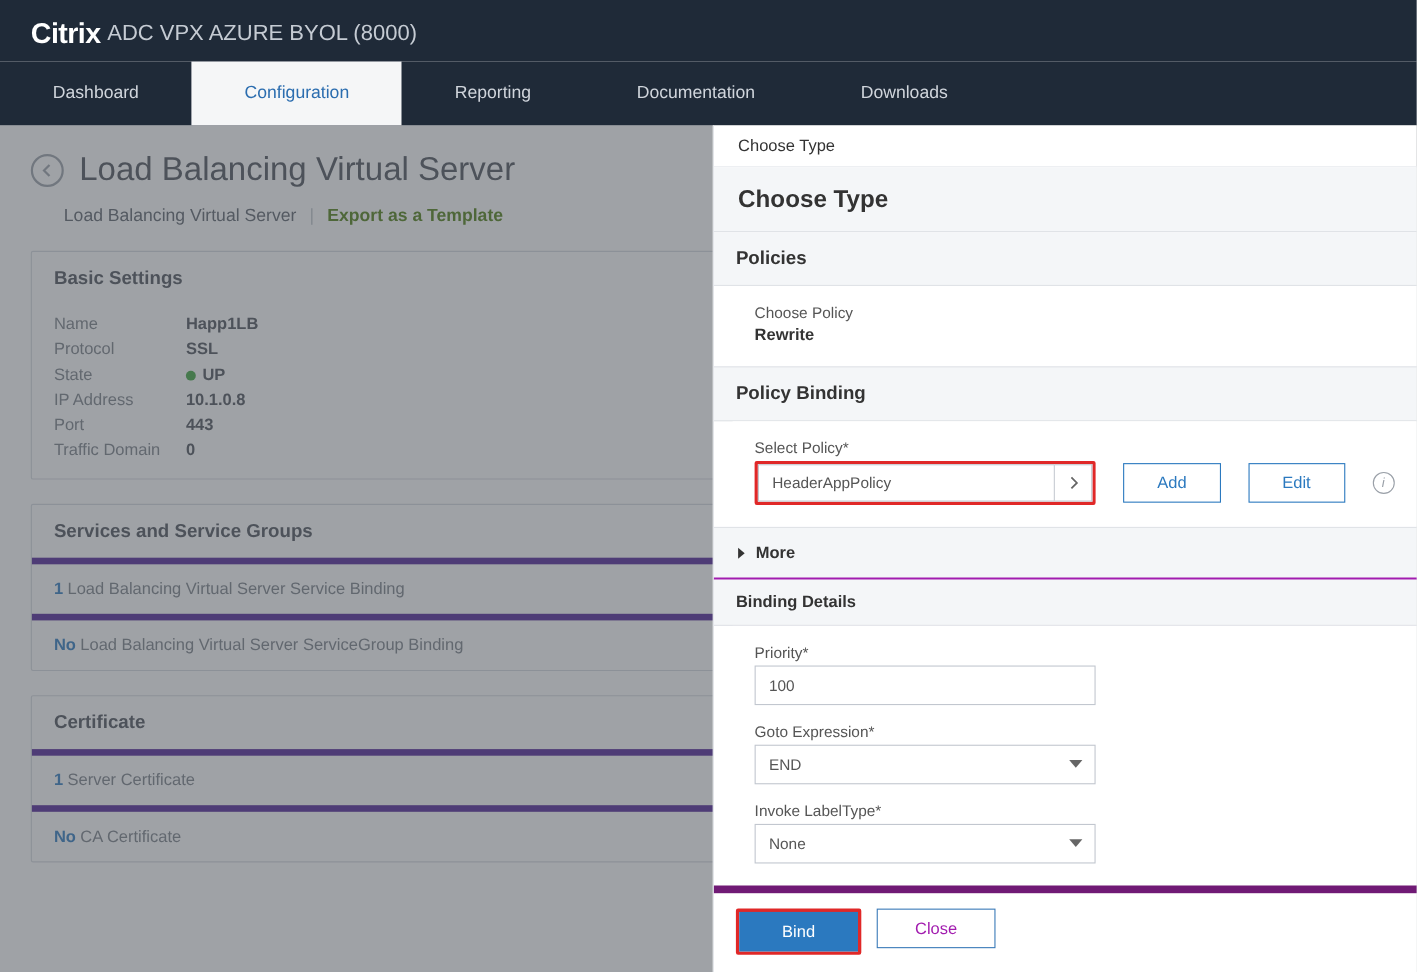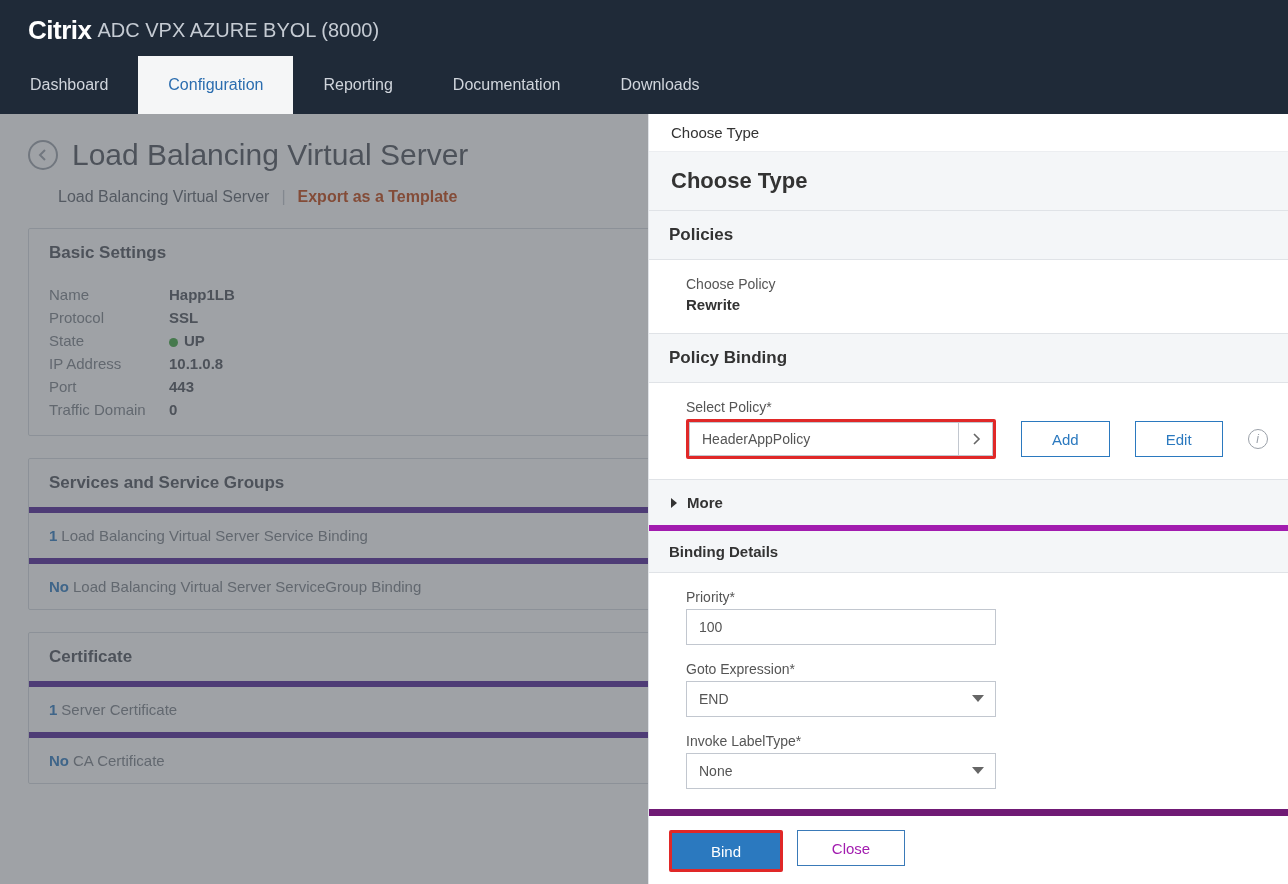--- a/index.html
+++ b/index.html
@@ -33,21 +33,21 @@
 }
 .nav-tabs {
   background: #1f2a38;
   height: 58px;
   display: flex;
   align-items: stretch;
 }
 .nav-tab {
   display: flex;
   align-items: center;
-  padding: 0 30px;
+  padding: 0 48px;
   color: #d0d5dc;
   font-size: 16px;
   cursor: pointer;
 }
 .nav-tab.active {
   background: #f5f6f7;
   color: #2b6daf;
 }
 .main-body {
   position: relative;
@@ -85,21 +85,21 @@
 }
 .subrow {
   display: flex;
   align-items: center;
   padding-left: 30px;
   margin-bottom: 22px;
   font-size: 16px;
 }
 .subrow-main { color: #5a6069; }
 .subrow-divider { color: #c0c5cc; margin: 0 12px; }
-.subrow-link { color: #c2410c; font-weight: 600; }
+.subrow-link { color: #4d7c0f; font-weight: 600; }
 .card {
   border: 1px solid #d6dadf;
   border-radius: 2px;
   margin-bottom: 22px;
   background: #fefefe;
 }
 .card-header {
   padding: 14px 20px;
   font-size: 17px;
   font-weight: 600;
@@ -230,21 +230,21 @@
   display: flex;
   align-items: center;
   justify-content: center;
   font-size: 12px;
   font-style: italic;
 }
 .more-row {
   padding: 14px 20px;
   background: #f4f6f8;
   border-top: 1px solid #e0e3e7;
-  border-bottom: 6px solid #a21caf;
+  border-bottom: 2px solid #a21caf;
   display: flex;
   align-items: center;
   gap: 8px;
   font-weight: 700;
   font-size: 15px;
   color: #333;
   cursor: pointer;
 }
 .sp-subhead {
   padding: 12px 20px;

